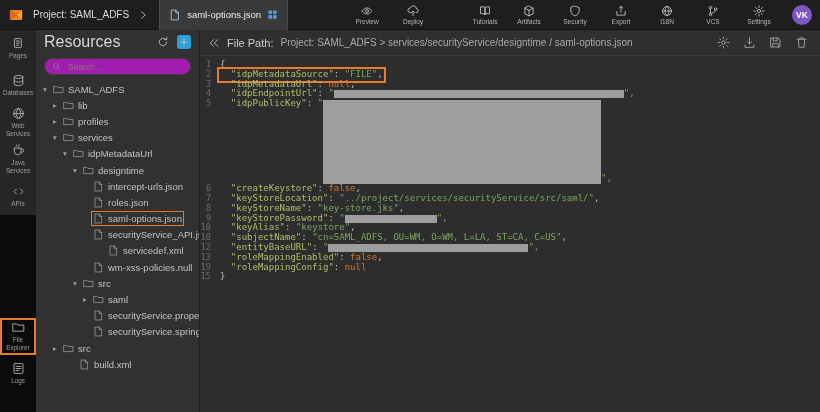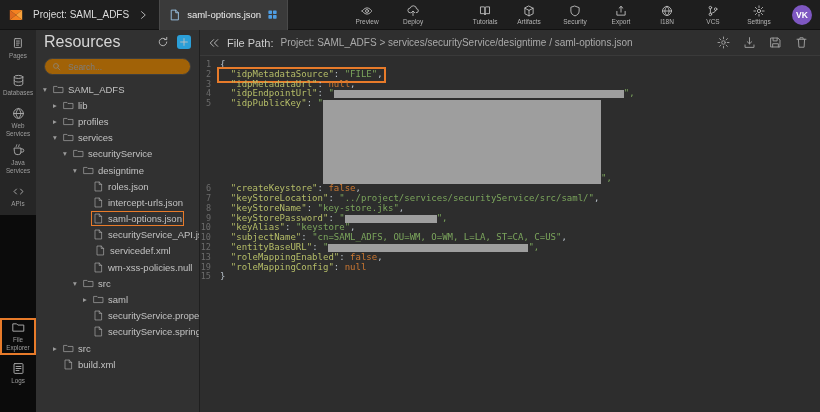--- a/index.html
+++ b/index.html
@@ -40,21 +40,21 @@
   .rail-hl{outline:2px solid var(--accent,#e87b2a);outline-offset:-2px}
 
   
   .resources{width:164px;flex:none;background:#313131;border-right:1px solid #1f1f1f;
              display:flex;flex-direction:column}
   .res-header{height:24px;flex:none;display:flex;align-items:center;padding:0 8px;gap:8px}
   .res-title{font-size:16px;color:#d6d6d6;margin-right:auto}
   .add-btn{width:14px;height:14px;background:var(--add,#2b9fd8);border-radius:3px;display:flex;
            align-items:center;justify-content:center;cursor:pointer}
   .add-btn svg{width:9px;height:9px;stroke:#fff;stroke-width:1.8}
-  .search{margin:4px 8px 6px;height:17px;flex:none;background:#a16207;border:1px solid #3e3e3e;
+  .search{margin:4px 8px 6px;height:17px;flex:none;background:#a21caf;border:1px solid #3e3e3e;
           border-radius:9px;display:flex;align-items:center;padding:0 7px;gap:5px}
   .search .icon svg{width:9px;height:9px;stroke:#8a8a8a}
   .search input{flex:1;background:transparent;border:none;outline:none;color:#cfcfcf;font-size:8.5px;min-width:0;font-family:"Liberation Sans",sans-serif}
   .search input::placeholder{color:#7d7d7d}
   .tree{flex:1;overflow:hidden;font-size:9.5px;color:#c2c2c2}
   .tree-row{height:16.2px;display:flex;align-items:center;gap:4px;cursor:pointer;white-space:nowrap}
   .chev{width:8px;flex:none;font-size:7.5px;color:#9a9a9a;text-align:center}
   .tree .icon svg{width:11px;height:11px;stroke:#a8a8a8;stroke-width:1}
   .sel-box{display:inline-flex;align-items:center;gap:4px;outline:1.5px solid var(--accent,#e87b2a);outline-offset:1.5px}
 
@@ -350,50 +350,50 @@
             </span>
             <span class="tree-label">services</span>
           </div>
           <div class="tree-row" style="padding-left:25px">
             <span class="chev">▾</span>
             <span class="icon">
               <svg viewBox="0 0 16 16">
                 <path d="M1.5 3.5h4.2L7.2 5h7.3v7.5H1.5z"></path>
               </svg>
             </span>
-            <span class="tree-label">securityService</span>
+            <span class="tree-label">idpMetadataUrl</span>
           </div>
           <div class="tree-row" style="padding-left:35px">
             <span class="chev">▾</span>
             <span class="icon">
               <svg viewBox="0 0 16 16">
                 <path d="M1.5 3.5h4.2L7.2 5h7.3v7.5H1.5z"></path>
               </svg>
             </span>
             <span class="tree-label">designtime</span>
           </div>
           <div class="tree-row" style="padding-left:45px">
             <span class="chev"></span>
             <span class="icon">
               <svg viewBox="0 0 16 16">
                 <path d="M3.5 1.5H9l3.5 3.5v9.5h-9z"></path>
                 <path d="M9 1.5V5h3.5"></path>
               </svg>
             </span>
+            <span class="tree-label">intercept-urls.json</span>
+          </div>
+          <div class="tree-row" style="padding-left:45px">
+            <span class="chev"></span>
+            <span class="icon">
+              <svg viewBox="0 0 16 16">
+                <path d="M3.5 1.5H9l3.5 3.5v9.5h-9z"></path>
+                <path d="M9 1.5V5h3.5"></path>
+              </svg>
+            </span>
             <span class="tree-label">roles.json</span>
-          </div>
-          <div class="tree-row" style="padding-left:45px">
-            <span class="chev"></span>
-            <span class="icon">
-              <svg viewBox="0 0 16 16">
-                <path d="M3.5 1.5H9l3.5 3.5v9.5h-9z"></path>
-                <path d="M9 1.5V5h3.5"></path>
-              </svg>
-            </span>
-            <span class="tree-label">intercept-urls.json</span>
           </div>
           <div class="tree-row" style="padding-left:45px">
             <span class="chev"></span>
             <span class="sel-box">
               <span class="icon">
                 <svg viewBox="0 0 16 16">
                   <path d="M3.5 1.5H9l3.5 3.5v9.5h-9z"></path>
                   <path d="M9 1.5V5h3.5"></path>
                 </svg>
               </span>
@@ -403,21 +403,21 @@
           <div class="tree-row" style="padding-left:45px">
             <span class="chev"></span>
             <span class="icon">
               <svg viewBox="0 0 16 16">
                 <path d="M3.5 1.5H9l3.5 3.5v9.5h-9z"></path>
                 <path d="M9 1.5V5h3.5"></path>
               </svg>
             </span>
             <span class="tree-label">securityService_API.json</span>
           </div>
-          <div class="tree-row" style="padding-left:47px">
+          <div class="tree-row" style="padding-left:60px">
             <span class="chev"></span>
             <span class="icon">
               <svg viewBox="0 0 16 16">
                 <path d="M3.5 1.5H9l3.5 3.5v9.5h-9z"></path>
                 <path d="M9 1.5V5h3.5"></path>
               </svg>
             </span>
             <span class="tree-label">servicedef.xml</span>
           </div>
           <div class="tree-row" style="padding-left:45px">
@@ -470,21 +470,21 @@
           </div>
           <div class="tree-row" style="padding-left:15px">
             <span class="chev">▸</span>
             <span class="icon">
               <svg viewBox="0 0 16 16">
                 <path d="M1.5 3.5h4.2L7.2 5h7.3v7.5H1.5z"></path>
               </svg>
             </span>
             <span class="tree-label">src</span>
           </div>
-          <div class="tree-row" style="padding-left:15px">
+          <div class="tree-row" style="padding-left:31px">
             <span class="chev"></span>
             <span class="icon">
               <svg viewBox="0 0 16 16">
                 <path d="M3.5 1.5H9l3.5 3.5v9.5h-9z"></path>
                 <path d="M9 1.5V5h3.5"></path>
               </svg>
             </span>
             <span class="tree-label">build.xml</span>
           </div>
         </div>

